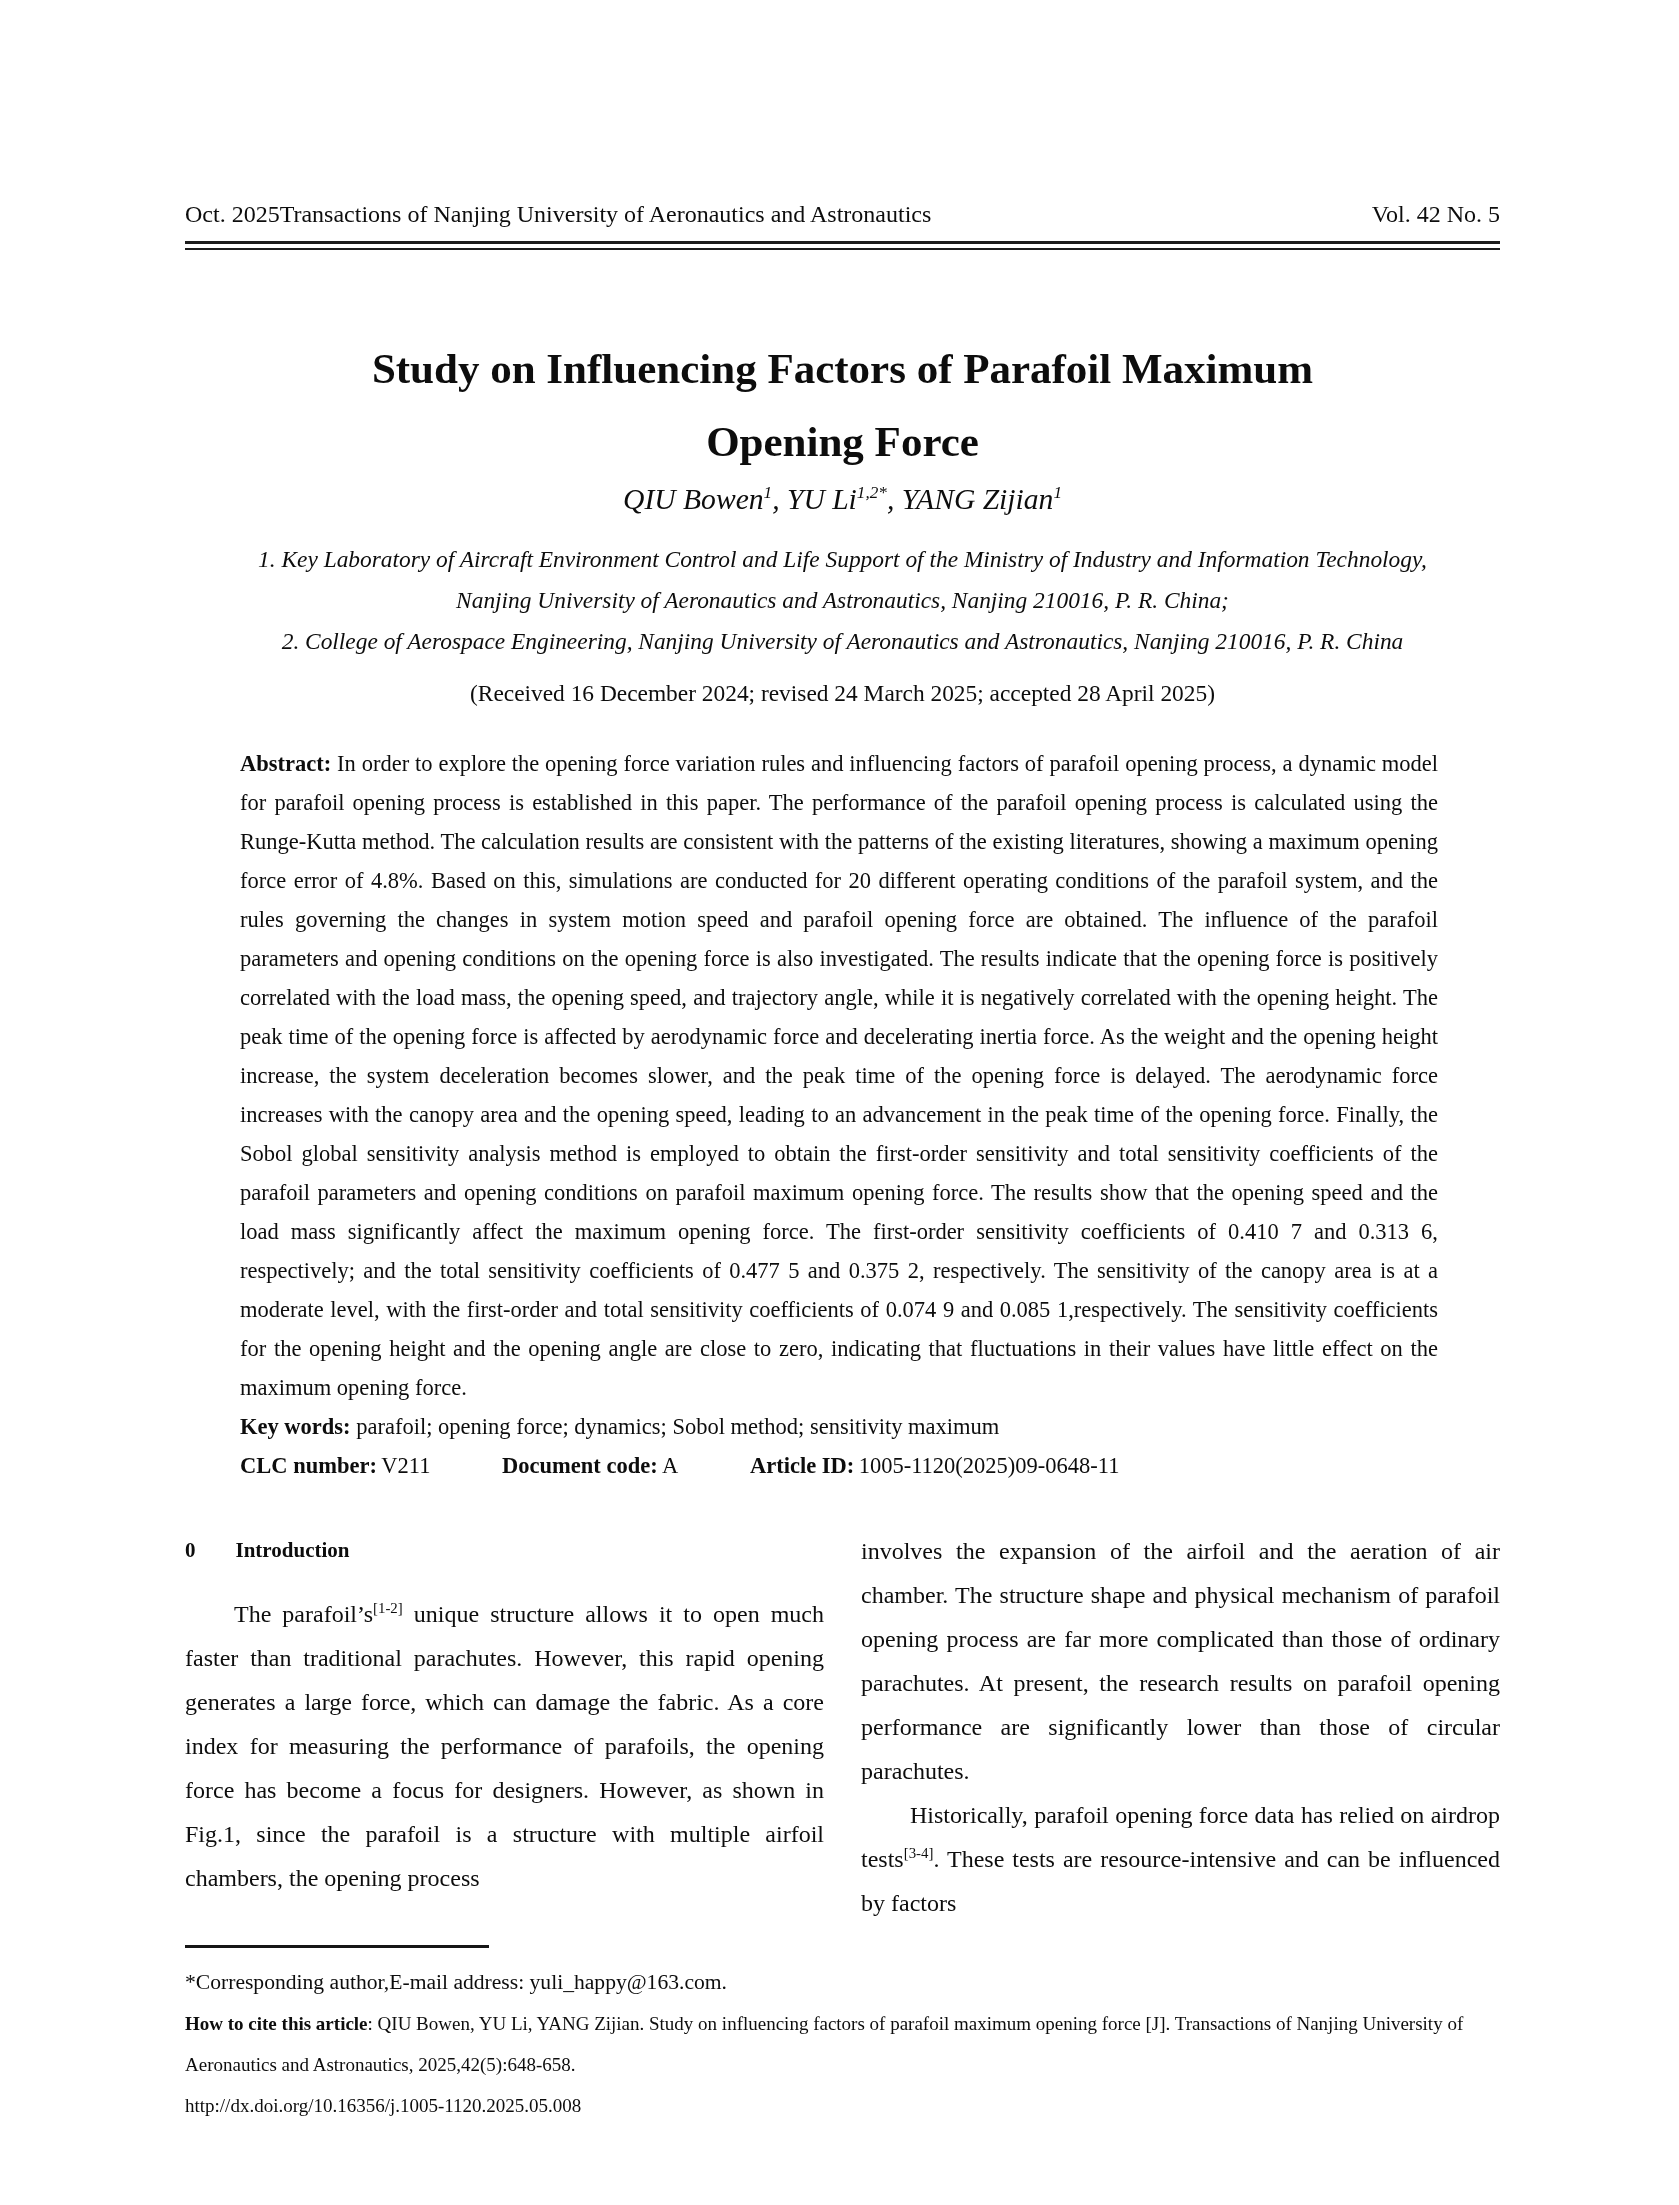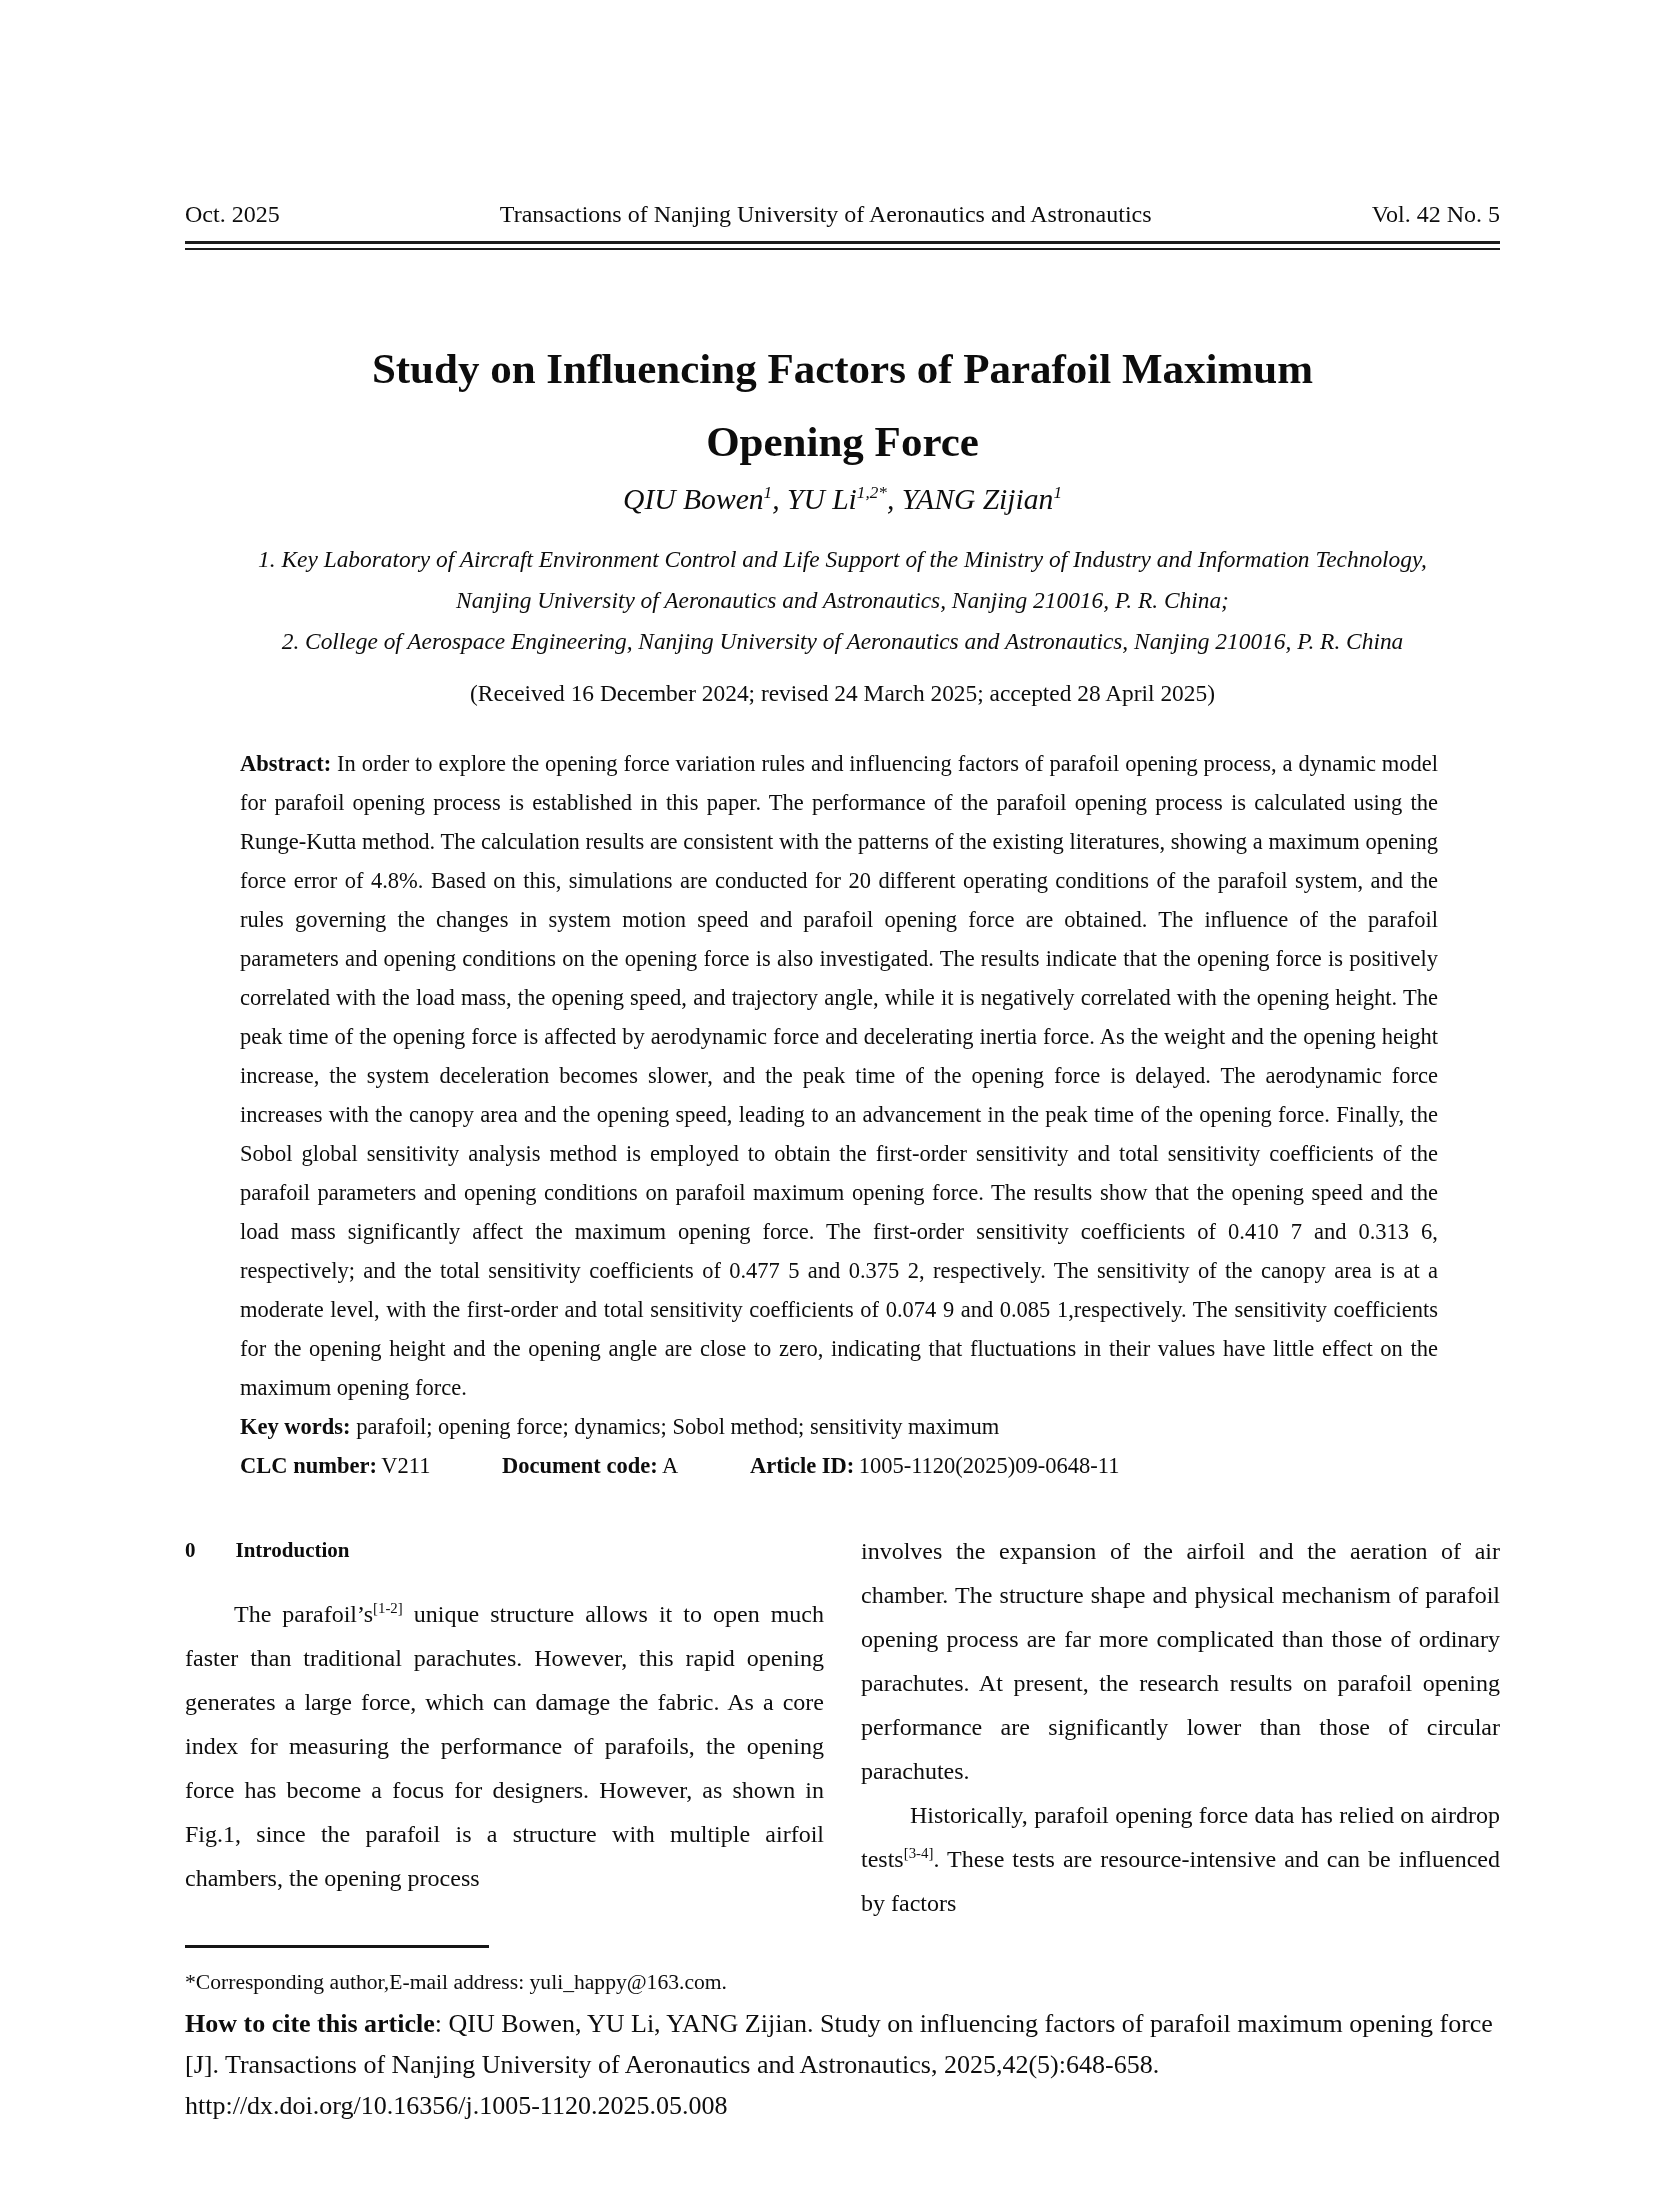--- a/index.html
+++ b/index.html
@@ -21,21 +21,21 @@
     padding: 201px 180px 0 185px;
   }
   
   .runhead {
     display: flex;
     align-items: baseline;
     font-size: 24px;
     line-height: 27px;
   }
   .runhead .left  { white-space: nowrap; }
-  .runhead .center{ flex: 1; text-align: center; }
+  .runhead .center{ flex: 1; }
   .runhead .right { white-space: nowrap; }
   .head-rule {
     margin-top: 13.2px;
     height: 4px;
     border-top: 3.1px solid #1c1c1c;
     border-bottom: 2.6px solid #1c1c1c;
   }
   
   .title {
     margin-top: 82px;
@@ -113,21 +113,21 @@
     border-top: 3.5px solid #161616;
   }
   .footnote {
     margin-top: 14px;
     font-size: 21.6px;
     line-height: 41px;
     text-align: left;
   }
   .citation {
     margin-top: 0.9px;
-    font-size: 26px;
+    font-size: 19px;
     line-height: 41px;
     text-align: left;
   }
 </style>
 </head>
 <body>
 
 <div class="page">
 
   <div class="runhead">

